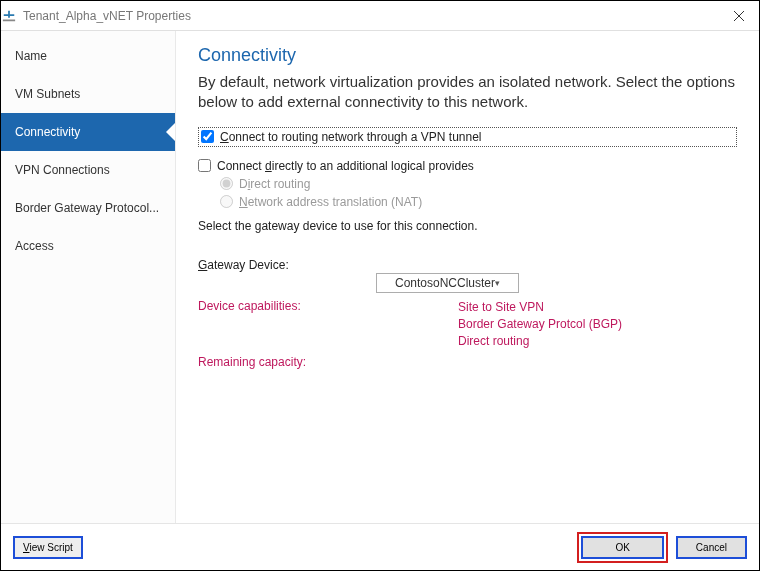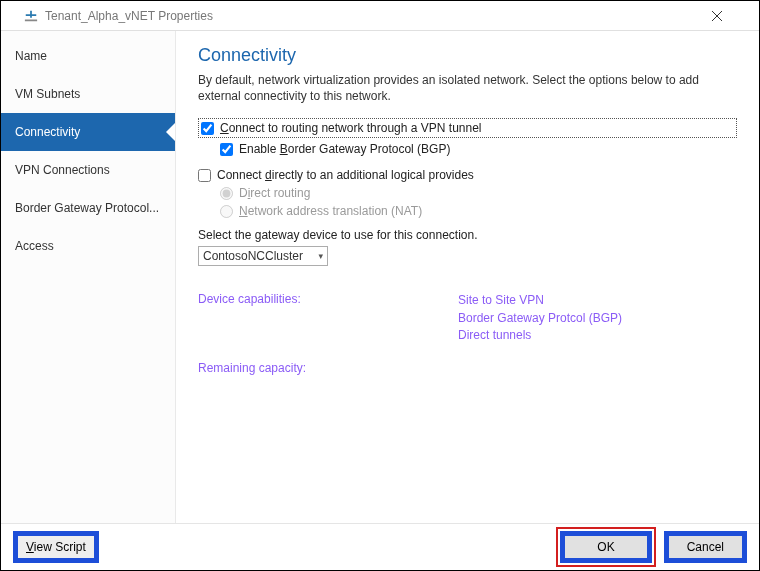--- a/index.html
+++ b/index.html
@@ -16,21 +16,21 @@
     border: 1px solid #000;
     display: flex;
     flex-direction: column;
     background: #fff;
   }
   .titlebar {
     height: 30px;
     border-bottom: 1px solid #e0e0e0;
     display: flex;
     align-items: center;
-    padding: 0 22px;
+    padding: 0 0;
   }
   .titlebar .app-icon {
     width: 16px; height: 16px;
     display: inline-flex; align-items: center; justify-content: center;
     margin-right: 6px;
   }
   .titlebar .title-text {
     flex: 1;
     font-size: 12px;
     color: #777;
@@ -85,21 +85,21 @@
     padding: 14px 22px 10px 22px;
     overflow: auto;
   }
   .page-title {
     font-size: 18px;
     color: #1d67ae;
     margin: 0 0 6px 0;
     font-weight: 400;
   }
   .intro {
-    font-size: 12px;
+    font-size: 15px;
     color: #333;
     line-height: 1.35;
     margin-bottom: 12px;
   }
   .opt-row {
     display: flex;
     align-items: center;
     gap: 6px;
     padding: 2px 0;
     font-size: 12px;
@@ -123,55 +123,56 @@
   .gateway-row {
     display: flex;
     align-items: center;
     gap: 8px;
     margin-top: 4px;
   }
   .gateway-row .lbl { min-width: 170px; }
   .dropdown {
     border: 1px solid #adadad;
     background: #fff;
-    padding: 2px 4px;
+    padding: 2px 18px;
     min-width: 130px;
     display: inline-flex;
     align-items: center;
     justify-content: space-between;
-    gap: 6px;
+    gap: 0;
     font-size: 12px;
     color: #333;
     cursor: default;
+    margin-top: 36px;
   }
   .dropdown .chev { font-size: 9px; color: #555; }
   .info-grid {
-    margin-top: 26px;
+    margin-top: 6px;
     display: grid;
     grid-template-columns: 260px auto;
-    row-gap: 16px;
-    font-size: 12px;
-    color: #8b5cf6;
+    row-gap: 4px;
+    font-size: 12px;
+    color: #be185d;
   }
   .info-grid .right-col { white-space: pre-line; line-height: 1.45; }
   .section-gap { height: 8px; }
   .select-text { margin-top: 8px; margin-bottom: 4px; }
   .footer {
     height: 46px;
     display: flex;
     align-items: center;
     padding: 0 12px;
     gap: 8px;
   }
   .footer .spacer { flex: 1; }
   .btn {
-    border: 5px solid #1d4ed8;
+    border: 2px solid #1d4ed8;
     background: #e1e1e1;
     padding: 4px 18px;
-    font-size: 12px;
+    font-size: 10px;
     cursor: default;
   }
   .btn.view-script {
     background: #eee;
     padding: 4px 8px;
   }
   .ok-highlight {
     border: 2px solid #d31f1f;
     padding: 2px;
     display: inline-flex;
@@ -215,24 +216,20 @@
       <h1 class="page-title">Connectivity</h1>
       <div class="intro">By default, network virtualization provides an isolated network. Select the options below to add external connectivity to this network.</div>
 
       <div class="opt-row">
         <span class="focus-box">
           <input type="checkbox" checked="" style="">
           <label><span class="accesskey">C</span><span>onnect to routing network through a VPN tunnel</span></label>
         </span>
       </div>
 
-      <div class="opt-row indent1">
-        <input type="checkbox" checked="" style="">
-        <label><span>Enable </span><span class="accesskey">B</span><span>order Gateway Protocol (BGP)</span></label>
-      </div>
 
       <div class="section-gap"></div>
 
       <div class="opt-row">
         <input type="checkbox" style="">
         <label><span>Connect </span><span class="accesskey">d</span><span>irectly to an additional logical provides</span></label>
       </div>
 
       <div class="opt-row indent1">
         <input type="radio" name="routing" checked="" disabled="" style="">
@@ -240,31 +237,32 @@
       </div>
 
       <div class="opt-row indent1">
         <input type="radio" name="routing" disabled="" style="">
         <label class="disabled"><span></span><span class="accesskey">N</span><span>etwork address translation (NAT)</span></label>
       </div>
 
       <div class="select-text">Select the gateway device to use for this connection.</div>
 
       <div class="gateway-row">
+        <span class="lbl"><span></span><span class="accesskey">G</span><span>ateway Device:</span></span>
         <span class="dropdown">
           <span>ContosoNCCluster</span>
           <span class="chev">▾</span>
         </span>
       </div>
 
       <div class="info-grid">
         <div>Device capabilities:</div>
         <div class="right-col">Site to Site VPN
 Border Gateway Protcol (BGP)
-Direct tunnels</div>
+Direct routing</div>
         <div>Remaining capacity:</div>
       </div>
 
     </div>
   </div>
 
   <div class="footer">
     <button class="btn view-script"><span></span><span class="accesskey">V</span><span>iew Script</span></button>
     <span class="spacer"></span>
     <span class="ok-highlight">

